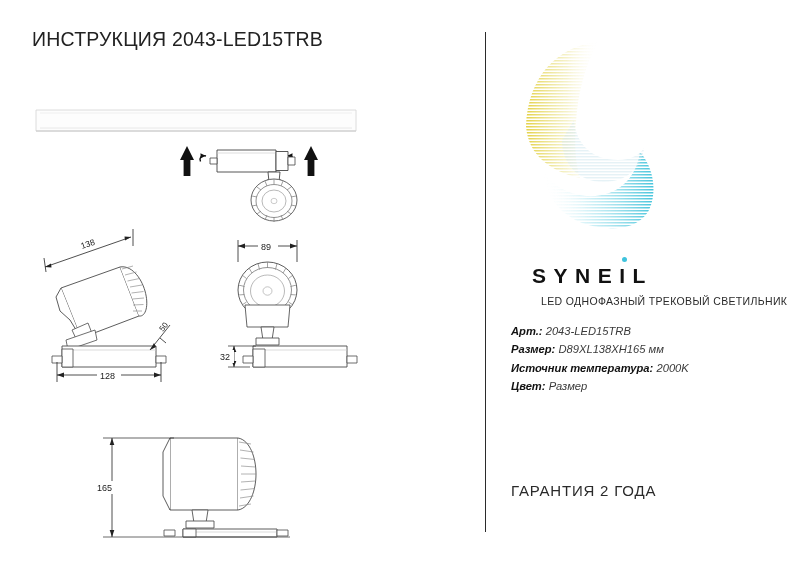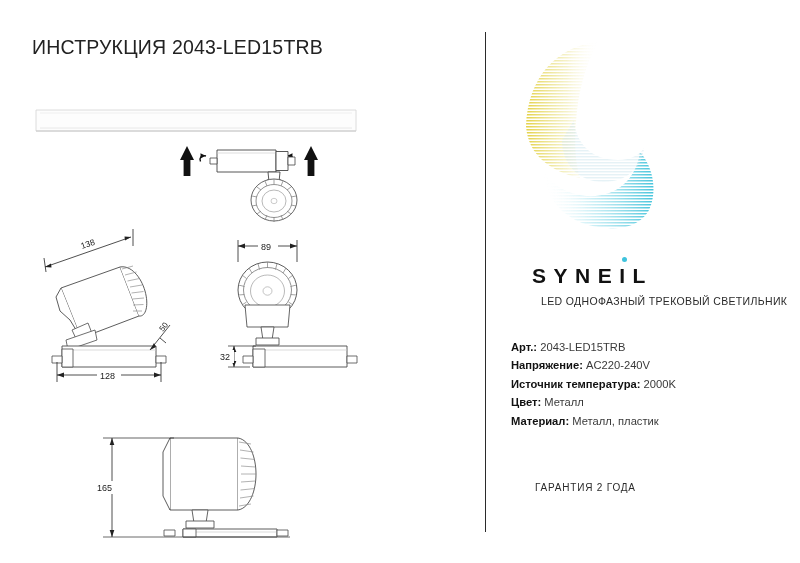--- a/index.html
+++ b/index.html
@@ -16,21 +16,21 @@
     width: 800px;
     height: 563px;
     background: #ffffff;
     overflow: hidden;
   }
 
   
   .title {
     position: absolute;
     left: 32px;
-    top: 36px;
+    top: 28px;
     font-size: 19.5px;
     font-weight: 500;
     letter-spacing: 0.2px;
     color: #222222;
     white-space: nowrap;
   }
 
   .drawings {
     position: absolute;
     left: 0;
@@ -101,46 +101,46 @@
     font-size: 10.5px;
     letter-spacing: 0.35px;
     color: #2a2a2a;
     white-space: nowrap;
     padding-left: 30px;
   }
 
   .specs {
     position: absolute;
     left: 25px;
-    top: 338px;
+    top: 322px;
     width: 280px;
+    font-style: italic;
   }
   .spec-row {
     font-size: 11.2px;
     line-height: 18.4px;
     color: #242424;
     white-space: nowrap;
   }
   .spec-label {
     font-weight: 700;
     color: #121212;
   }
   .spec-value {
     font-weight: 400;
     color: #3a3a3a;
   }
 
   .warranty {
     position: absolute;
     left: 25px;
     top: 482px;
-    font-size: 10px;
+    font-size: 15px;
     letter-spacing: 0.8px;
     color: #2a2a2a;
-    margin-left: 24px;
   }
 
   
 </style>
 </head>
 <body>
 
 <div class="page">
 
   <div class="title">ИНСТРУКЦИЯ 2043-LED15TRB</div>
@@ -415,33 +415,29 @@
     </div>
 
     <div class="product-desc">LED ОДНОФАЗНЫЙ ТРЕКОВЫЙ СВЕТИЛЬНИК</div>
 
     <div class="specs">
       <div class="spec-row">
         <span class="spec-label">Арт.:</span>
         <span class="spec-value">2043-LED15TRB</span>
       </div>
       <div class="spec-row">
-        <span class="spec-label">Напряжение:</span>
-        <span class="spec-value">AC220-240V</span>
+        <span class="spec-label">Размер:</span>
+        <span class="spec-value">D89XL138XH165 мм</span>
       </div>
       <div class="spec-row">
         <span class="spec-label">Источник температура:</span>
         <span class="spec-value">2000K</span>
       </div>
       <div class="spec-row">
         <span class="spec-label">Цвет:</span>
-        <span class="spec-value">Металл</span>
-      </div>
-      <div class="spec-row">
-        <span class="spec-label">Материал:</span>
-        <span class="spec-value">Металл, пластик</span>
+        <span class="spec-value">Размер</span>
       </div>
     </div>
 
     <div class="warranty">ГАРАНТИЯ 2 ГОДА</div>
 
   </div>
 </div>
 
 </body></html>

